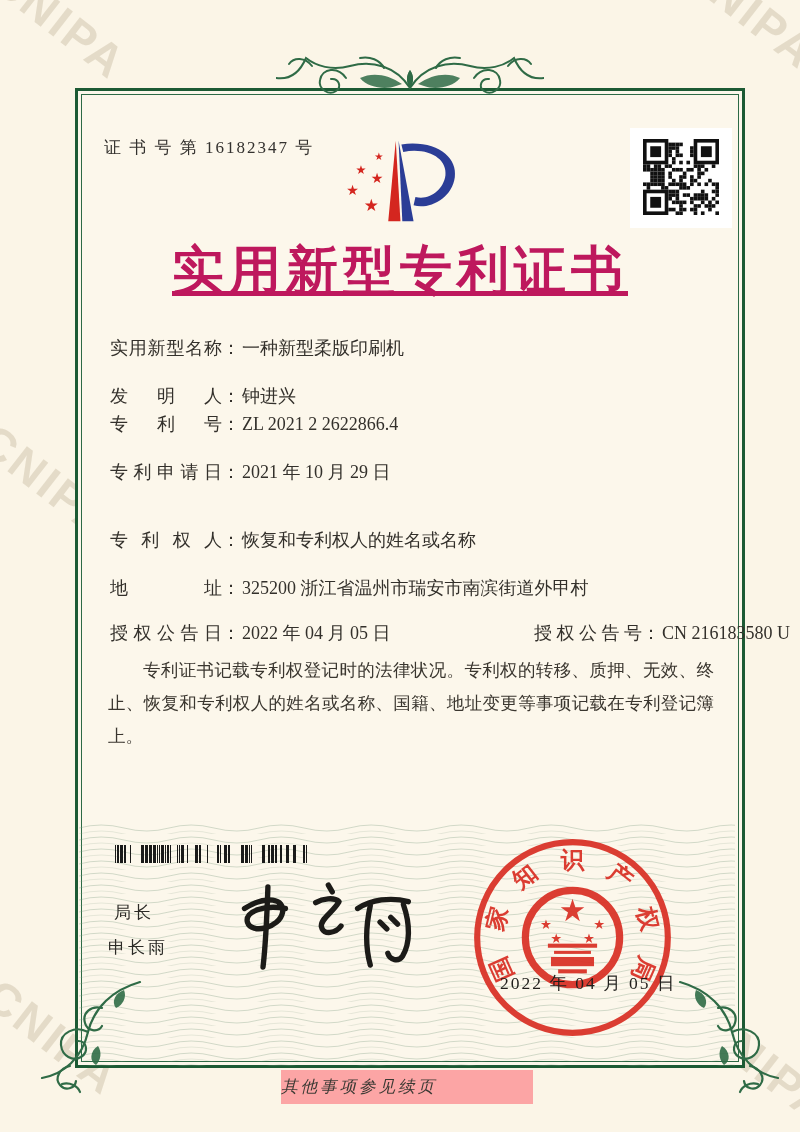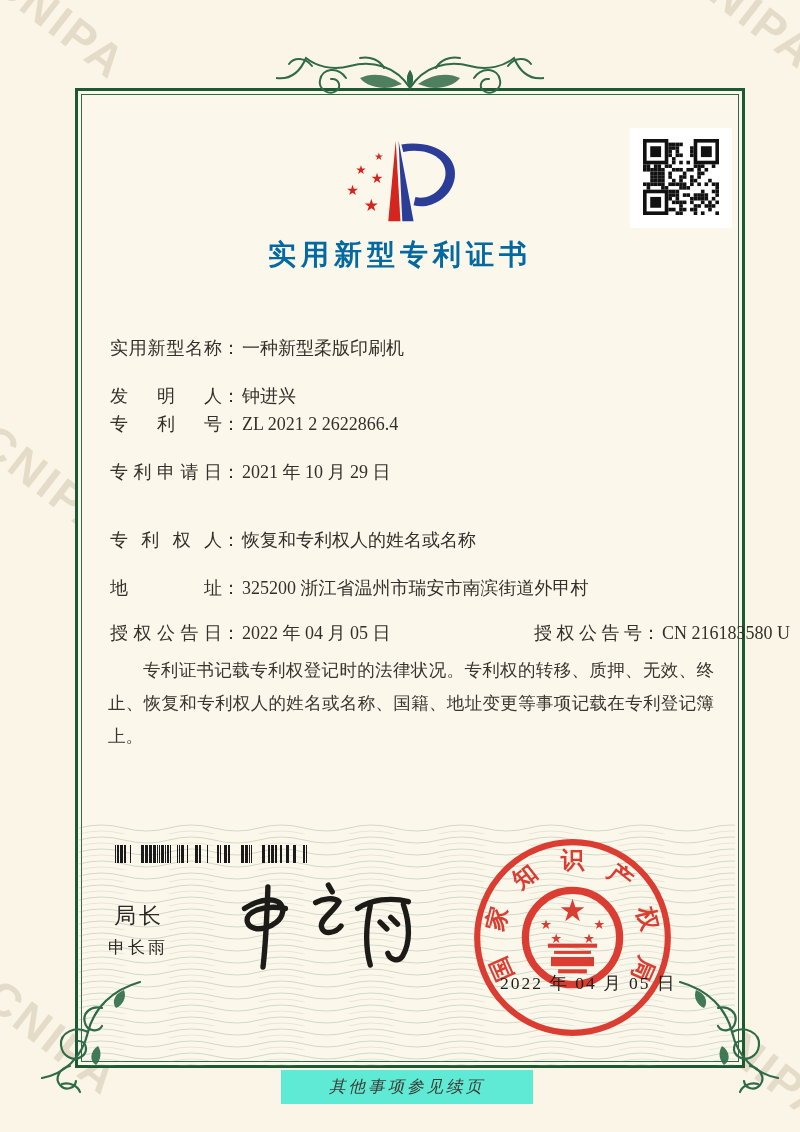--- a/index.html
+++ b/index.html
@@ -18,46 +18,46 @@
 
   .guilloche{position:absolute;left:79px;top:822px;width:656px;height:244px;pointer-events:none;}
 
   .certno{position:absolute;left:104px;top:136px;font-size:17px;color:#33312e;letter-spacing:2px;}
 
   .logo{position:absolute;left:332px;top:116px;}
   .qrbox{position:absolute;left:630px;top:128px;width:102px;height:100px;background:#ffffff;}
   .qr{position:absolute;left:13px;top:11px;}
 
   .title{position:absolute;left:0;top:236px;width:100%;text-align:center;
-         font-size:28px;font-weight:bold;color:#0369a1;letter-spacing:5px;}
+         font-size:52px;font-weight:bold;color:#be185d;letter-spacing:5px;text-decoration:underline;}
 
   .frow{position:absolute;left:110px;font-size:18px;color:#33302b;white-space:nowrap;}
   .flabel{display:inline-block;width:112px;text-align:justify;text-align-last:justify;vertical-align:bottom;}
   .fval{margin-left:2px;}
   .grantrow2{position:absolute;left:424px;top:0;}
   .glabel{display:inline-block;width:108px;text-align:justify;text-align-last:justify;vertical-align:bottom;}
 
   .paras{position:absolute;left:108px;top:654px;width:606px;font-size:17.5px;line-height:33px;
          color:#3a362f;text-align:justify;}
   .paras p{margin:0;text-indent:2em;}
 
   .barcode{position:absolute;left:112px;top:845px;}
 
-  .sigtitle{position:absolute;left:114px;top:901px;font-size:22px;color:#2b2a26;letter-spacing:3px;}
+  .sigtitle{position:absolute;left:114px;top:901px;font-size:17px;color:#2b2a26;letter-spacing:3px;}
   .signame{position:absolute;left:108px;top:936px;font-size:17px;color:#2b2a26;letter-spacing:3px;}
   .sigscript{position:absolute;left:225px;top:878px;}
 
   .seal{position:absolute;left:470px;top:835px;}
   .sealdate{position:absolute;left:500px;top:971px;font-size:17.5px;color:#201f1c;letter-spacing:2px;}
 
   .pageinfo{position:absolute;left:0;top:1030px;width:100%;text-align:center;
             font-size:13.5px;color:#3a372f;letter-spacing:2px;margin-top:48px;}
 
   .contbox{position:absolute;left:281px;top:1070px;width:252px;height:34px;
-           background:#5eead4;display:flex;align-items:center;justify-content:center;}
+           background:#fca5a5;display:flex;align-items:center;justify-content:flex-start;}
   .contbox span{font-size:16.5px;font-style:italic;color:#3c3a34;letter-spacing:3px;}
 
   .topornament{position:absolute;left:276px;top:50px;}
   .corner{position:absolute;}
   .corner.bl{left:40px;top:980px;}
   .corner.br{left:670px;top:980px;transform:scaleX(-1);}
 </style>
 </head>
 <body>
 
@@ -113,20 +113,21 @@
       <path d="M100,2 C72,10 54,28 48,52 C42,78 24,94 2,98"></path>
       <path d="M48,52 c-13,-7 -28,1 -27,13 c1,11 12,17 20,12 c8,-5 6,-16 -3,-16"></path>
       <path d="M62,28 c-11,-3 -20,5 -17,15 c2,8 13,10 17,3"></path>
       <path d="M30,86 c-10,2 -16,12 -10,19 c5,6 15,4 16,-4"></path>
       <path d="M84,10 c-9,3 -13,12 -8,18 c7,-3 11,-11 8,-18 Z" fill="#2f6b46" stroke="none" opacity="0.9"></path>
       <path d="M58,66 c-8,5 -9,15 -2,19 c5,-5 6,-13 2,-19 Z" fill="#2f6b46" stroke="none" opacity="0.9"></path>
       <path d="M22,104 c8,-2 16,2 18,8"></path>
     </g>
   </svg>
 
+  <div class="certno">证 书 号 第 16182347 号</div>
 
   <svg class="logo" width="150" height="113" viewBox="0 0 160 120">
     <text x="50" y="47" font-size="11" fill="#d4261f" text-anchor="middle">★</text>
     <text x="31" y="62" font-size="13" fill="#d4261f" text-anchor="middle">★</text>
     <text x="48" y="71" font-size="15" fill="#d4261f" text-anchor="middle">★</text>
     <text x="22" y="84" font-size="15" fill="#d4261f" text-anchor="middle">★</text>
     <text x="42" y="101" font-size="18" fill="#d4261f" text-anchor="middle">★</text>
     <polygon points="68,26 73,112 60,112" fill="#d4261f"></polygon>
     <polygon points="71,26 87,112 75,112" fill="#2b3d96"></polygon>
     <path d="M74,30 C112,25 134,44 131,65 C128,88 103,100 87,95 L89,86 C103,90 119,79 121,63 C123,46 104,33 76,38 Z" fill="#2b3d96"></path>

